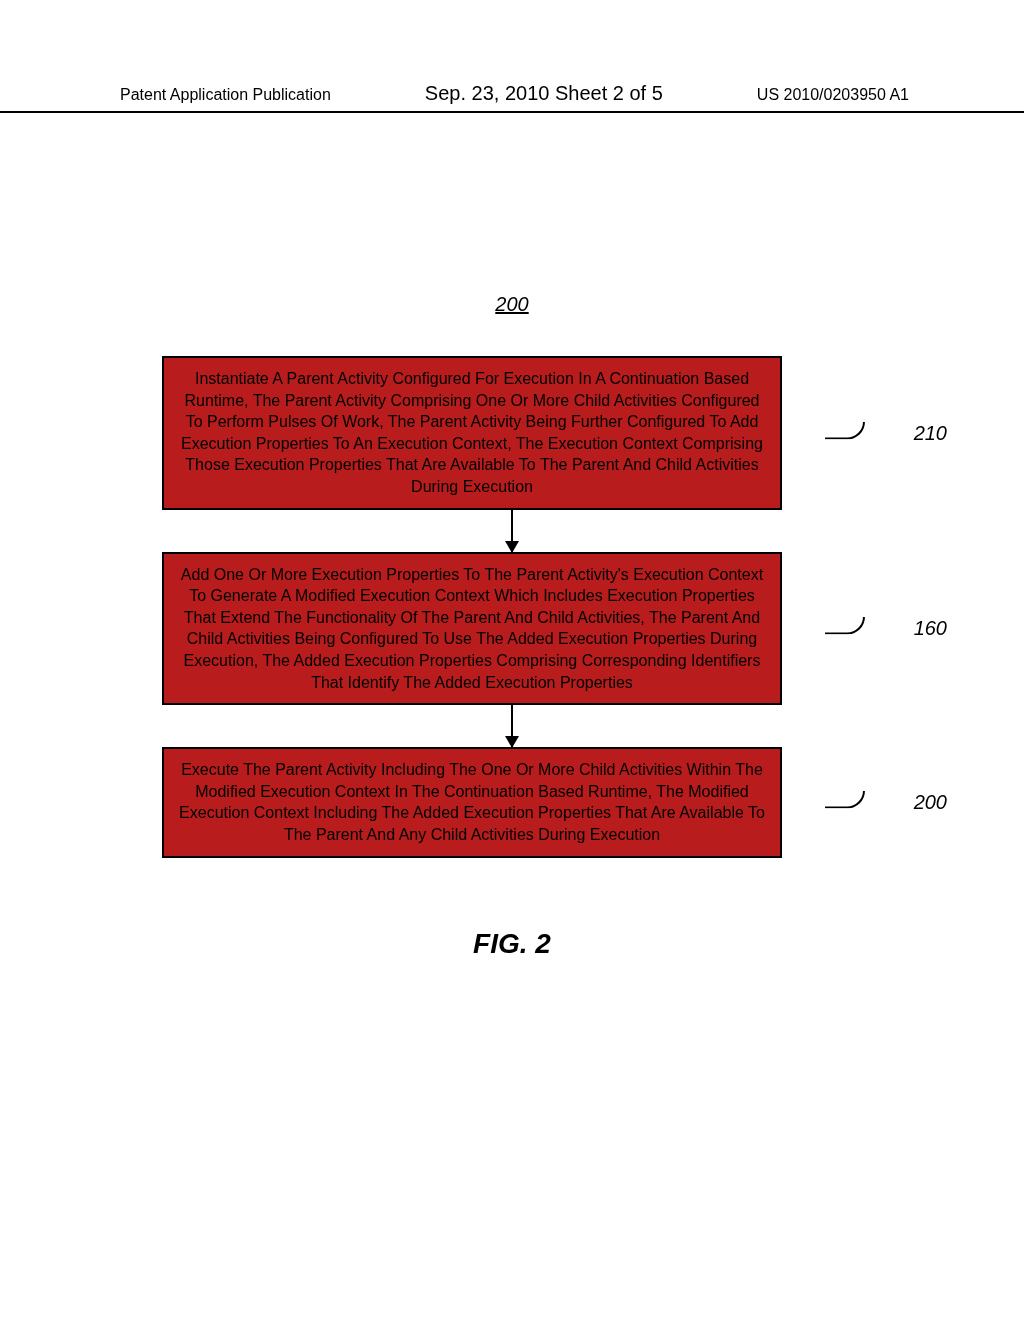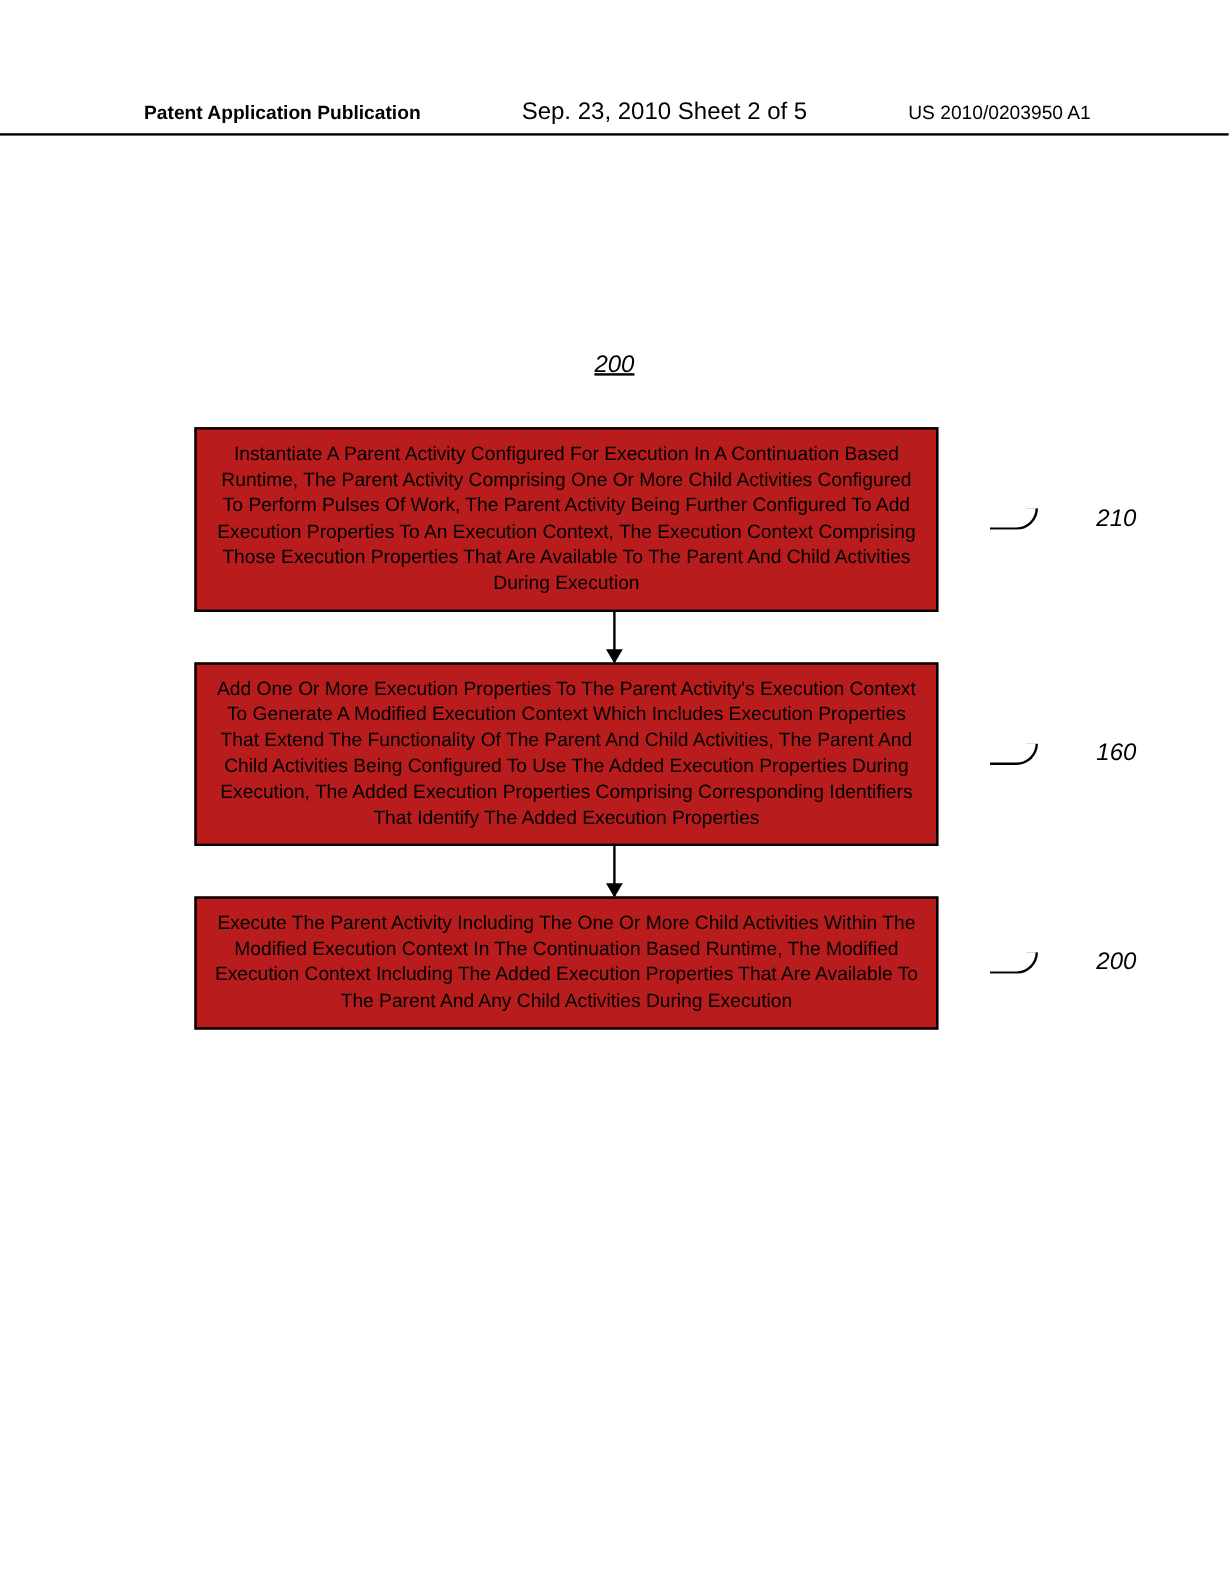--- a/index.html
+++ b/index.html
@@ -16,21 +16,21 @@
     }
     .header {
       display: flex;
       justify-content: space-between;
       align-items: baseline;
       padding: 82px 115px 6px 120px;
       border-bottom: 2px solid black;
       margin: 0 0 0 0;
     }
     .header-left {
-      font-weight: bold;
+      font-weight: normal;
       font-size: 16px;
     }
     .header-center {
       font-size: 20px;
     }
     .header-right {
       font-size: 16px;
     }
     .content-area {
       position: relative;
@@ -63,21 +63,21 @@
       position: relative;
       display: flex;
       align-items: center;
     }
     .callout {
       position: absolute;
       right: -85px;
       top: 50%;
       transform: translateY(-50%);
       display: flex;
-      align-items: center;
+      align-items: flex-start;
       gap: 43px;
     }
     .callout-line {
       width: 40px;
       height: 18px;
       border-bottom: 2px solid black;
       border-right: 2px solid black;
       border-bottom-right-radius: 18px;
       margin-right: 6px;
     }
@@ -149,13 +149,14 @@
     <div class="box-container">
       <div class="box">Execute The Parent Activity Including The One Or More Child Activities Within The Modified Execution Context In The Continuation Based Runtime, The Modified Execution Context Including The Added Execution Properties That Are Available To The Parent And Any Child Activities During Execution</div>
       <div class="callout">
         <div class="callout-line"></div>
         <span class="callout-text">200</span>
       </div>
     </div>
 
   </div>
 
+  <div class="figure-label">FIG. 2</div>
 </div>
 
 </body></html>

